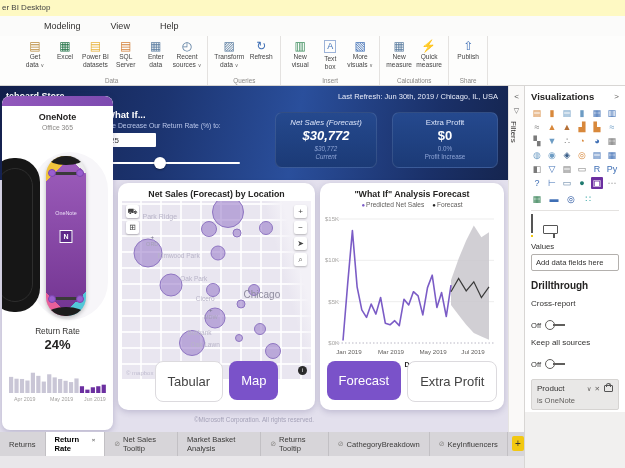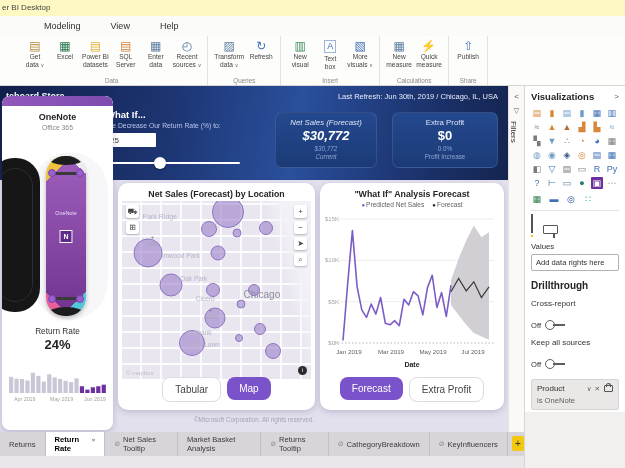--- a/index.html
+++ b/index.html
@@ -89,22 +89,22 @@
           border:1px solid #8f76c2;transform:translate(-50%,-50%);}
   .mlabel{position:absolute;transform:translate(-50%,-50%);white-space:nowrap;text-align:center;line-height:1.1;}
   .mlabel.big{font-weight:normal;}
   .mk{font-size:6px;color:#77738c;}
   .mctl{position:absolute;width:13px;height:13px;background:#fff;border-radius:2px;
         box-shadow:0 1px 2px rgba(0,0,0,.25);font-size:8px;color:#444;text-align:center;line-height:13px;cursor:pointer;}
   .map-attr{position:absolute;left:4px;bottom:3px;font-size:6px;color:#c0bdd0;}
   .map-info{position:absolute;right:4px;bottom:4px;width:9px;height:9px;border-radius:50%;background:#2b2b2b;
             color:#fff;font-size:6px;text-align:center;line-height:9px;}
   .pill-row{position:absolute;left:0;bottom:8px;width:100%;display:flex;justify-content:center;gap:6px;}
-  .pill{height:15px;border-radius:8px;font-size:10px;display:flex;align-items:center;
-        padding:4px 12px;cursor:pointer;}
+  .pill{height:15px;border-radius:8px;font-size:13px;display:flex;align-items:center;
+        padding:12px 12px;cursor:pointer;}
   .pill.on{background:#7a52c9;color:#fff;}
   .pill.off{background:#fff;color:#444;border:1px solid #dcdaе0;border:1px solid #dcdade;}
   
   .fc-card{left:320px;top:183px;width:184px;height:227px;}
   .fc-legend{display:flex;justify-content:center;gap:8px;margin-top:2px;font-size:6.6px;color:#605e5c;}
   .fc-legend .dot{font-size:6px;margin-right:1px;}
   .fc-svg{position:absolute;left:3px;top:28px;}
   .fc-xlabel{position:absolute;left:0;top:178px;width:100%;text-align:center;
              font-size:7px;font-weight:bold;color:#252423;}
   
@@ -507,21 +507,21 @@
         <span class="vicon" style="color:#2fa3a3">∷</span>
       </div>
     <div class="vp-div"></div>
     <div class="vp-panes">
       <span class="pane-fields-wrap">
         <span class="pane-fields"></span>
       </span>
       <span class="pane-roller"></span>
     </div>
     <div class="vp-values">Values</div>
-    <div class="vp-input">Add data rights here</div>
+    <div class="vp-input">Add data fields here</div>
     <div class="vp-drill">Drillthrough</div>
     <div class="vp-lbl">Cross-report</div>
     <div class="toggle">
       <span class="tgl-state">Off</span>
       <span class="tgl">
           <span class="knob"></span>
           <span class="line"></span>
         </span>
     </div>
     <div class="vp-lbl">Keep all sources</div>

